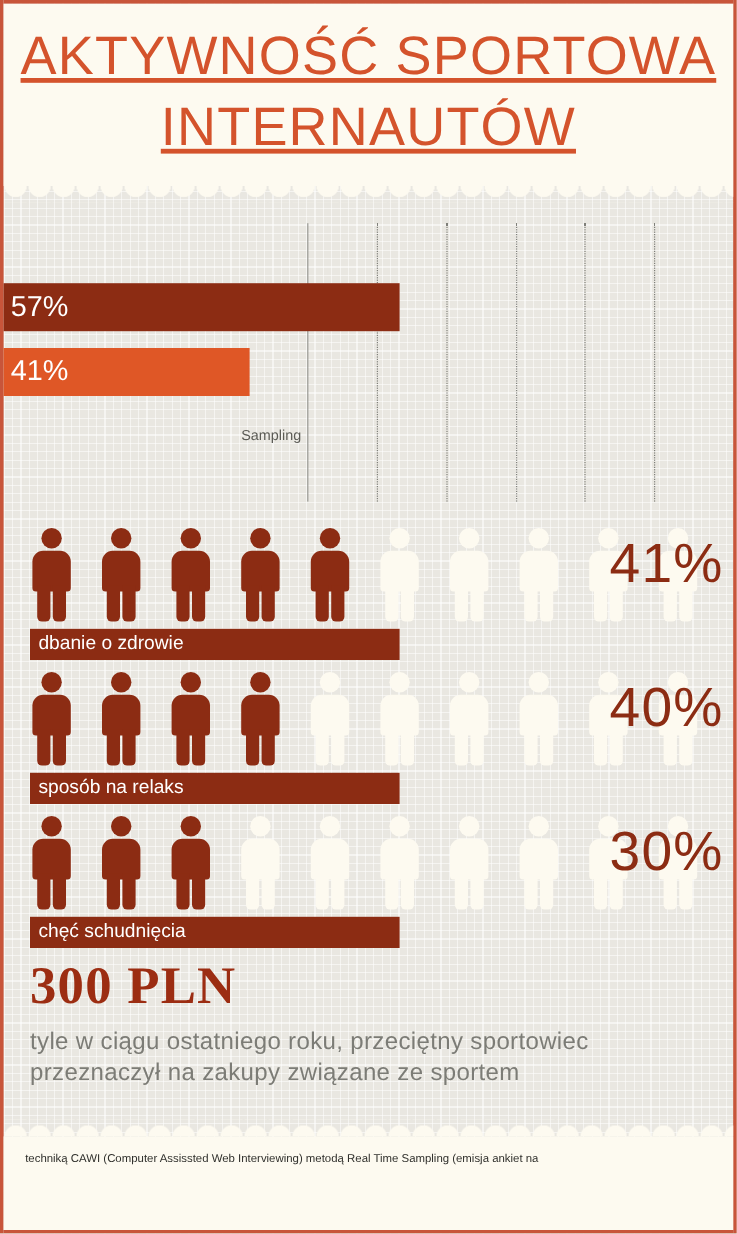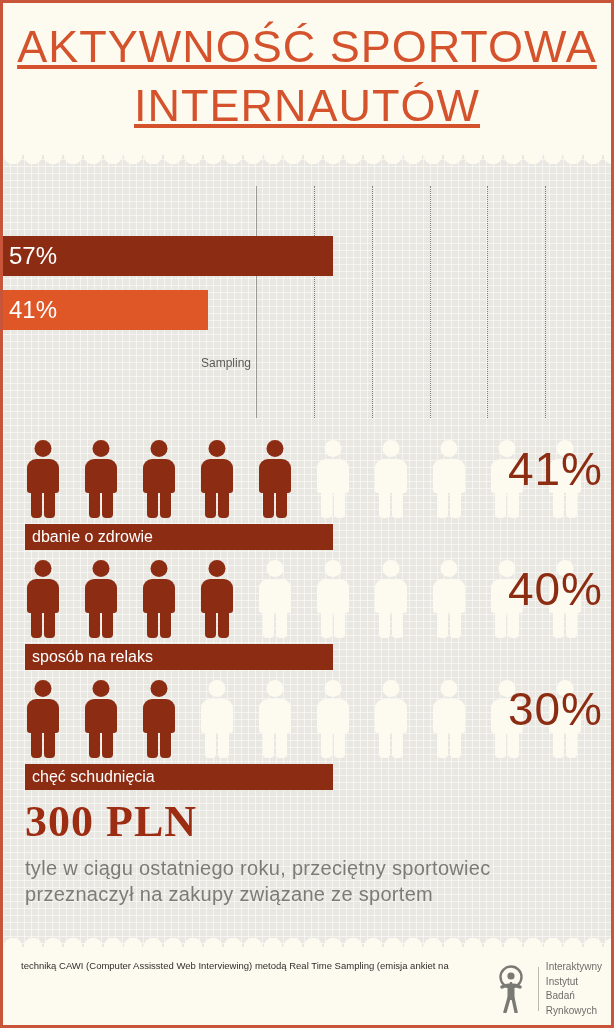--- a/index.html
+++ b/index.html
@@ -351,35 +351,15 @@
       <span>tyle w ciągu ostatniego roku, przeciętny sportowiec</span>
       <span>przeznaczył na zakupy związane ze sportem</span>
     </div>
   </div>
 
   <div id="footer" class="cream">
     <div class="scallop up"></div>
     <div id="footer-text">
       <span>techniką CAWI (Computer Assissted Web Interviewing) metodą Real Time Sampling (emisja ankiet na</span>
     </div>
-    <div id="logo">
-      <div id="logo-mark">
-        <svg width="34" height="48" viewBox="0 0 34 48" aria-hidden="true">
-          <circle cx="14" cy="12" r="10.5" fill="none" stroke="#7a7a75" stroke-width="2.4"></circle>
-          <circle cx="14" cy="11" r="3.6" fill="#7a7a75"></circle>
-          <path d="M14 17 L14 21" stroke="#7a7a75" stroke-width="2.2"></path>
-          <path d="M5 22 Q14 18 23 22" stroke="#7a7a75" stroke-width="3.4" fill="none" stroke-linecap="round"></path>
-          <rect x="10.5" y="21" width="7" height="14" rx="3.2" fill="#7a7a75"></rect>
-          <path d="M12 33 L8 47" stroke="#7a7a75" stroke-width="3.4" stroke-linecap="round"></path>
-          <path d="M16 33 L19 47" stroke="#7a7a75" stroke-width="3.4" stroke-linecap="round"></path>
-        </svg>
-      </div>
-      <div id="logo-divider"></div>
-      <div id="logo-text">
-        <span>Interaktywny</span>
-        <span>Instytut</span>
-        <span>Badań</span>
-        <span>Rynkowych</span>
-      </div>
-    </div>
   </div>
 
 </div>
 
 </body></html>

